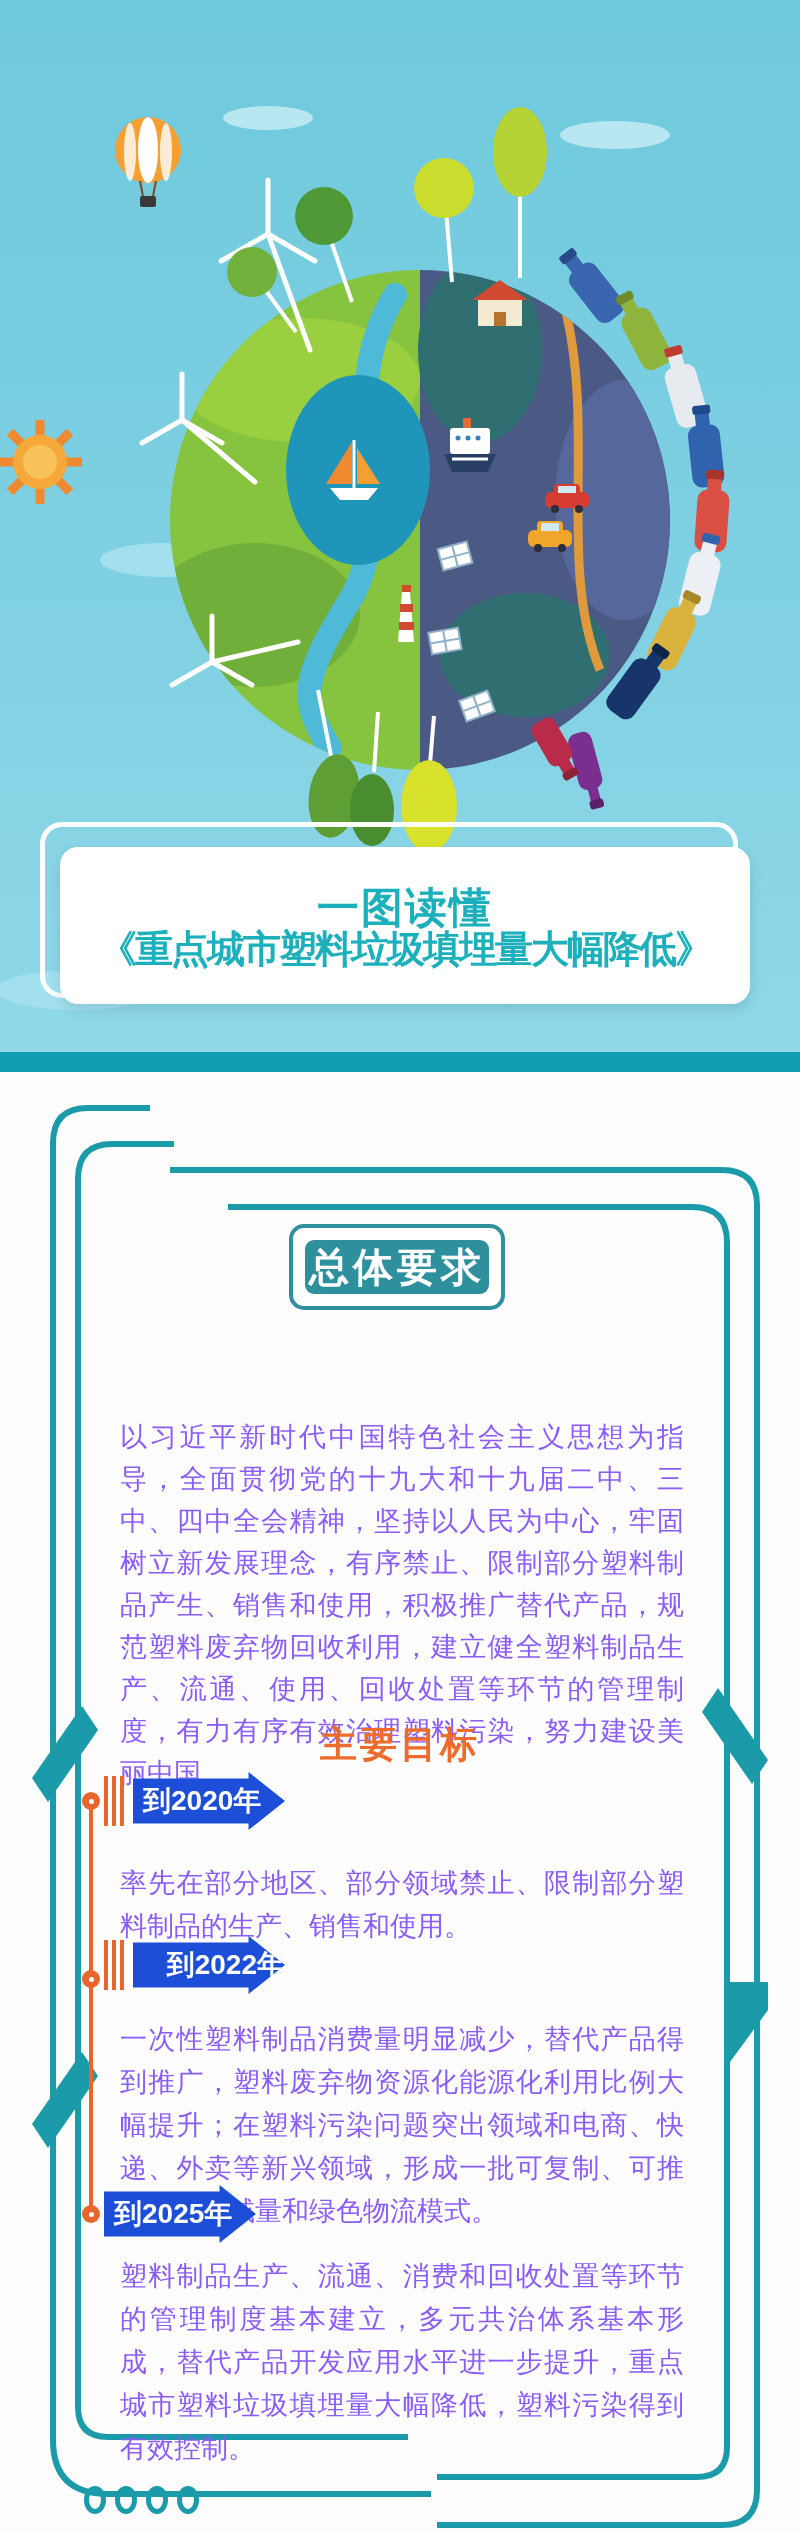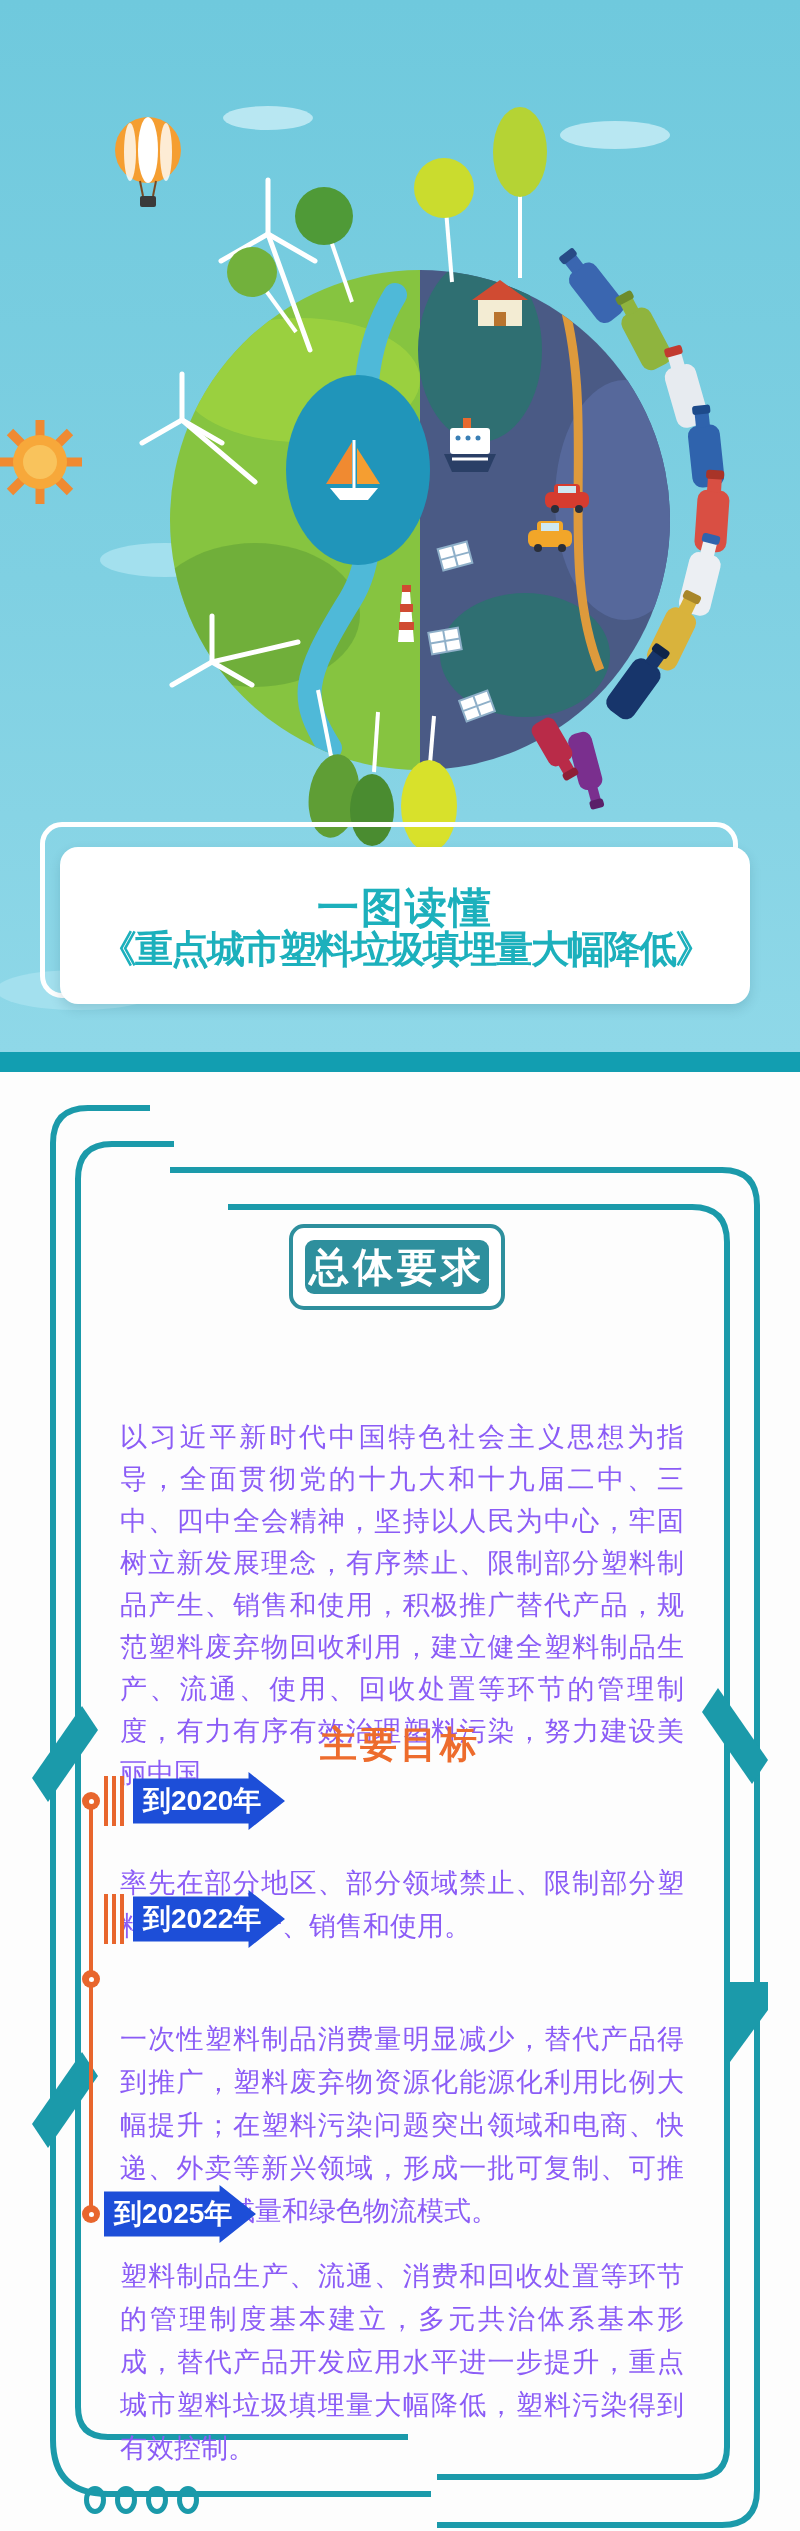--- a/index.html
+++ b/index.html
@@ -35,21 +35,21 @@
   .goal-para{line-height:43px;}
   #goal-para-0{top:1862px;}
   #goal-para-1{top:2018px;}
   #goal-para-2{top:2255px;}
   
   #spine{left:89px;top:1801px;width:4px;height:413px;background:#e8662d;}
   .tdot{left:82px;width:18px;height:18px;border-radius:50%;background:#e8662d;display:flex;align-items:center;justify-content:center;}
   .tdot i{display:block;width:5px;height:5px;border-radius:50%;background:#ffffff;}
   #tdot-0{top:1792px;} #tdot-1{top:1970px;} #tdot-2{top:2205px;}
   .ribbon{left:104px;height:58px;display:flex;align-items:center;}
-  #ribbon-0{top:1772px;} #ribbon-1{top:1890px;} #ribbon-2{top:2185px;flex-direction:column;}
+  #ribbon-0{top:1772px;} #ribbon-1{top:1936px;text-align:right;} #ribbon-2{top:2185px;flex-direction:column;}
   .stripes{display:flex;height:50px;margin-right:5px;}
   .stripes b{display:block;width:4px;height:100%;background:#e8662d;margin-right:4px;}
   .arrow{position:relative;height:58px;width:152px;background:#1d4ed8;color:#ffffff;font-size:28px;font-weight:900;
          line-height:58px;padding-left:10px;box-sizing:border-box;
          clip-path:polygon(0 11%,76% 11%,76% 0,100% 50%,76% 100%,76% 89%,0 89%);}
   
   #pagination{left:84px;top:2486px;display:flex;gap:9px;}
   .oval{width:22px;height:28px;border:5px solid #1b9aaa;border-radius:50%;box-sizing:border-box;background:transparent;}
 </style>
 </head>

